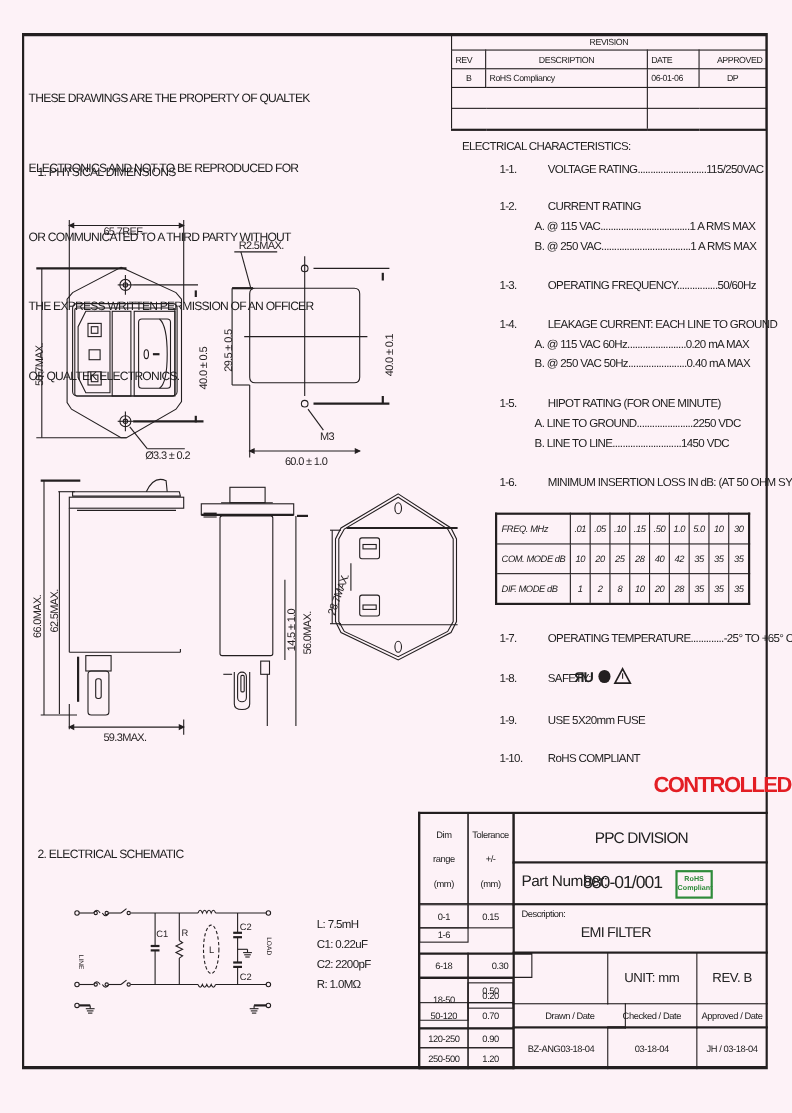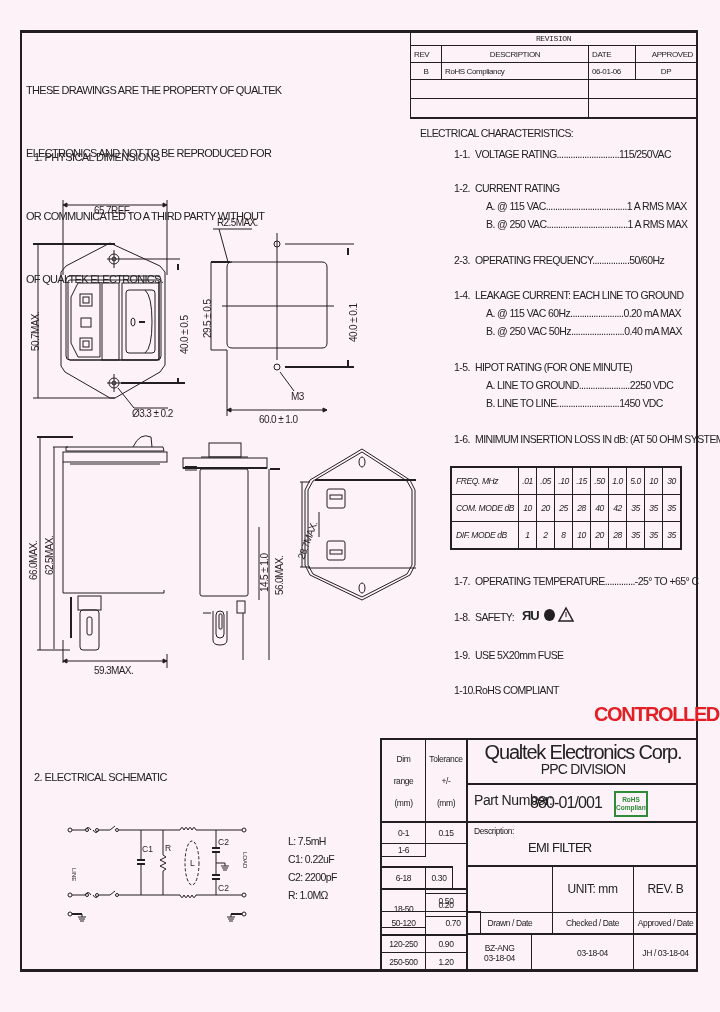--- a/index.html
+++ b/index.html
@@ -5,27 +5,27 @@
   html,body{margin:0;padding:0;}
   body{width:720px;height:1012px;background:#fdf2f7;position:relative;overflow:hidden;
        font-family:"Liberation Sans",sans-serif;color:#222;}
   .frame{position:absolute;left:20px;top:30px;width:678px;height:942px;border:2px solid #231f20;border-top-width:3px;border-bottom-width:3px;box-sizing:border-box;}
   .t{position:absolute;white-space:nowrap;font-size:11px;letter-spacing:-0.6px;transform-origin:left top;}
   .notice{left:26px;top:38px;font-size:11px;line-height:21px;white-space:pre;letter-spacing:-0.7px;}
   .sec{font-size:11px;letter-spacing:-0.6px;}
   
   .rev{position:absolute;left:410px;top:31px;width:287px;border-collapse:collapse;font-size:8px;}
   .rev td{border:1px solid #231f20;height:16px;padding:0 3px;letter-spacing:-0.4px;}
-  .rev tr:first-child td{height:13px;text-align:center;font-family:Liberation Mono, monospace;}
+  .rev tr:first-child td{height:13px;text-align:center;}
   .rev .thick td{border-bottom:2px solid #231f20;}
   
   .ec{position:absolute;left:418px;top:127px;width:278px;font-size:10.5px;letter-spacing:-0.6px;}
   .ec .row{position:absolute;white-space:nowrap;}
   .num{position:absolute;left:36px;}
-  .lbl{position:absolute;left:57px;}
+  .lbl{position:absolute;left:80px;}
   
   .freq{position:absolute;left:450px;top:466px;border-collapse:collapse;font-size:8.5px;letter-spacing:-0.4px;}
   .freq td{border:1px solid #231f20;height:26px;text-align:center;width:17px;padding:0;font-style:italic;}
   .freq td.h{width:62px;text-align:left;padding-left:4px;}
   .freq{border:2px solid #231f20;}
   .controlled{position:absolute;left:594px;top:703px;color:#e31e24;font-weight:bold;font-size:20px;letter-spacing:-1.4px;font-family:"Liberation Sans Narrow","Liberation Sans",sans-serif;}
   
   .tb{position:absolute;left:380px;top:738px;width:318px;height:234px;border-top:2px solid #231f20;border-left:2px solid #231f20;box-sizing:border-box;}
   .cell{position:absolute;border:1px solid #231f20;box-sizing:border-box;font-size:8.5px;letter-spacing:-0.4px;display:flex;align-items:center;justify-content:center;text-align:center;}
   .rohs{position:absolute;left:614px;top:791px;width:34px;height:26px;border:2px solid #2e8b3a;color:#2e8b3a;font-size:6.5px;line-height:8px;text-align:center;display:flex;flex-direction:column;justify-content:center;box-sizing:border-box;font-weight:bold;}
@@ -34,20 +34,21 @@
 </style>
 </head>
 <body>
 
 <div class="frame"></div>
 
 <div class="t notice">
   <div>THESE DRAWINGS ARE THE PROPERTY OF QUALTEK</div>
   <div>ELECTRONICS AND NOT TO BE REPRODUCED FOR</div>
   <div>OR COMMUNICATED TO A THIRD PARTY WITHOUT</div>
+  <div>THE EXPRESS WRITTEN PERMISSION OF AN OFFICER</div>
   <div>OF QUALTEK ELECTRONICS.</div>
 </div>
 
 <table class="rev">
   <tbody>
       <tr>
         <td colspan="4">REVISION</td>
       </tr>
   <tr>
     <td style="width:24px">REV</td>
@@ -305,21 +306,21 @@
     </div>
 
   <div class="row" style="top:55px;width:278px">
       <span class="num">1-2.</span>
       <span class="lbl">CURRENT RATING</span>
     </div>
   <div class="row" style="top:73px;left:68px">A. @ 115 VAC...................................1 A RMS MAX</div>
   <div class="row" style="top:91px;left:68px">B. @ 250 VAC...................................1 A RMS MAX</div>
 
   <div class="row" style="top:127px;width:278px">
-      <span class="num">2-3.</span>
+      <span class="num">1-3.</span>
       <span class="lbl">OPERATING FREQUENCY................50/60Hz</span>
     </div>
 
   <div class="row" style="top:162px;width:278px">
       <span class="num">1-4.</span>
       <span class="lbl">LEAKAGE CURRENT:  EACH LINE TO GROUND</span>
     </div>
   <div class="row" style="top:180px;left:68px">A. @ 115 VAC 60Hz.......................0.20  mA MAX</div>
   <div class="row" style="top:198px;left:68px">B. @ 250 VAC 50Hz.......................0.40  mA MAX</div>
 
@@ -416,32 +417,31 @@
   <span>Tolerance</span>
   <span>+/-</span>
   <span>(mm)</span>
 </div>
 
 <div class="cell" style="left:381px;top:822px;width:45px;height:22px">0-1</div>
 <div class="cell" style="left:425px;top:822px;width:42px;height:22px">0.15</div>
 <div class="cell" style="left:381px;top:843px;width:45px;height:14px">1-6</div>
 <div class="cell" style="left:425px;top:893px;width:42px;height:24px">0.20</div>
 <div class="cell" style="left:381px;top:866px;width:45px;height:23px;border-top-width:2px">6-18</div>
-<div class="cell" style="left:425px;top:866px;width:28px;height:23px;border-top-width:2px">0.30</div>
+<div class="cell" style="left:425px;top:866px;width:59px;height:23px;border-top-width:2px">0.30</div>
 <div class="cell" style="left:381px;top:888px;width:45px;height:40px;border-top-width:2px">18-50</div>
 <div class="cell" style="left:425px;top:888px;width:42px;height:24px;border-top-width:2px">0.50</div>
 <div class="cell" style="left:381px;top:911px;width:45px;height:24px">50-120</div>
-<div class="cell" style="left:425px;top:911px;width:56px;height:24px">0.70</div>
+<div class="cell" style="left:425px;top:911px;width:42px;height:24px">0.70</div>
 <div class="cell" style="left:381px;top:934px;width:45px;height:19px;border-top-width:2px">120-250</div>
 <div class="cell" style="left:425px;top:934px;width:42px;height:19px;border-top-width:2px">0.90</div>
 <div class="cell" style="left:381px;top:952px;width:45px;height:20px">250-500</div>
 <div class="cell" style="left:425px;top:952px;width:42px;height:20px">1.20</div>
 
 <div class="cell" style="left:466px;top:739px;width:232px;height:46px;border-width:0 0 2px 2px;flex-direction:column;line-height:17px">
-  <span style="font-size:20px;letter-spacing:-1.2px">Qualtek Electronics Corp.</span>
   <span style="font-size:14px;letter-spacing:-0.8px">PPC  DIVISION</span>
 </div>
 
 <div class="cell" style="left:466px;top:784px;width:232px;height:39px;border-width:0 0 2px 2px;justify-content:flex-start;align-items:flex-start">
   <span style="position:absolute;left:6px;top:8px;font-size:14px">Part Number:</span>
   <span style="position:absolute;left:62px;top:10px;font-size:16px;letter-spacing:-0.9px">880-01/001</span>
 </div>
 <div class="rohs">
   <span>RoHS</span>
   <span>Compliant</span>
@@ -449,22 +449,22 @@
 
 <div class="cell" style="left:466px;top:822px;width:232px;height:45px;border-width:0 0 2px 2px">
   <span style="position:absolute;left:6px;top:4px;font-size:8.5px">Description:</span>
   <span style="position:absolute;left:60px;top:18px;font-size:13px;letter-spacing:-0.7px">EMI FILTER</span>
 </div>
 
 <div class="cell" style="left:466px;top:866px;width:87px;height:47px;border-width:0 1px 1px 2px"></div>
 <div class="cell" style="left:552px;top:866px;width:82px;height:47px;border-width:0 1px 1px 0;font-size:12px">UNIT: mm</div>
 <div class="cell" style="left:633px;top:866px;width:65px;height:47px;border-width:0 0 1px 0;font-size:12px">REV.  B</div>
 
-<div class="cell" style="left:466px;top:912px;width:87px;height:23px;border-width:0 1px 2px 2px">Drawn / Date</div>
+<div class="cell" style="left:466px;top:912px;width:103px;height:23px;border-width:0 1px 2px 2px">Drawn / Date</div>
 <div class="cell" style="left:552px;top:912px;width:82px;height:23px;border-width:0 1px 2px 0">Checked / Date</div>
 <div class="cell" style="left:633px;top:912px;width:65px;height:23px;border-width:0 0 2px 0">Approved / Date</div>
 
-<div class="cell" style="left:466px;top:934px;width:66px;height:38px;border-width:0 1px 0 2px;flex-direction:column;line-height:10px">
+<div class="cell" style="left:466px;top:934px;width:87px;height:38px;border-width:0 1px 0 2px;flex-direction:row;line-height:10px">
   <span>BZ-ANG</span>
   <span>03-18-04</span>
 </div>
 <div class="cell" style="left:552px;top:934px;width:82px;height:38px;border-width:0 1px 0 0">03-18-04</div>
 <div class="cell" style="left:633px;top:934px;width:65px;height:38px;border-width:0">JH / 03-18-04</div>
 
 </body></html>

